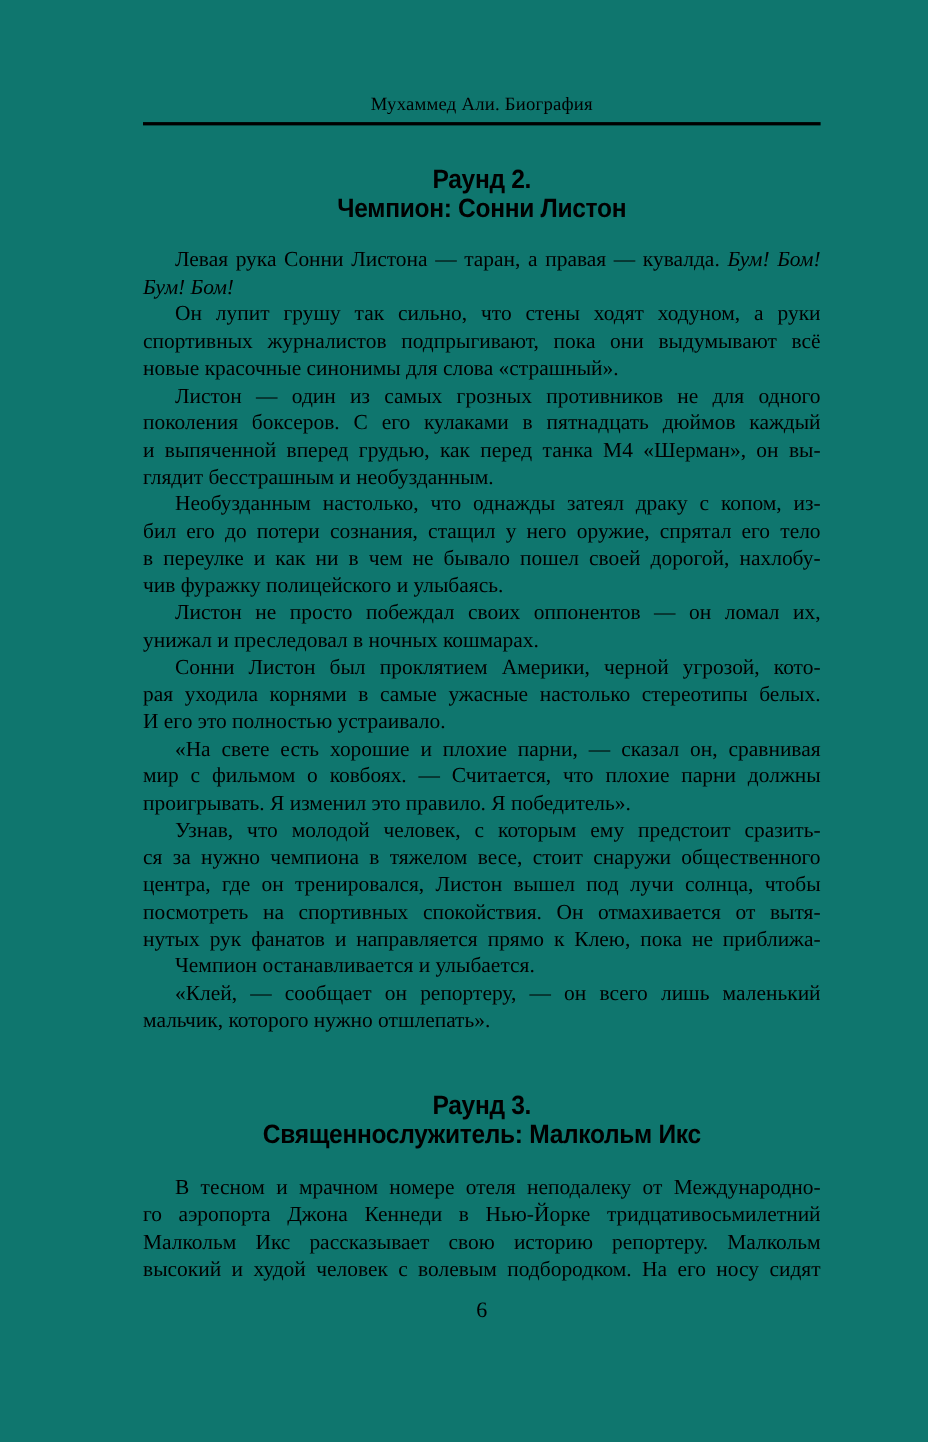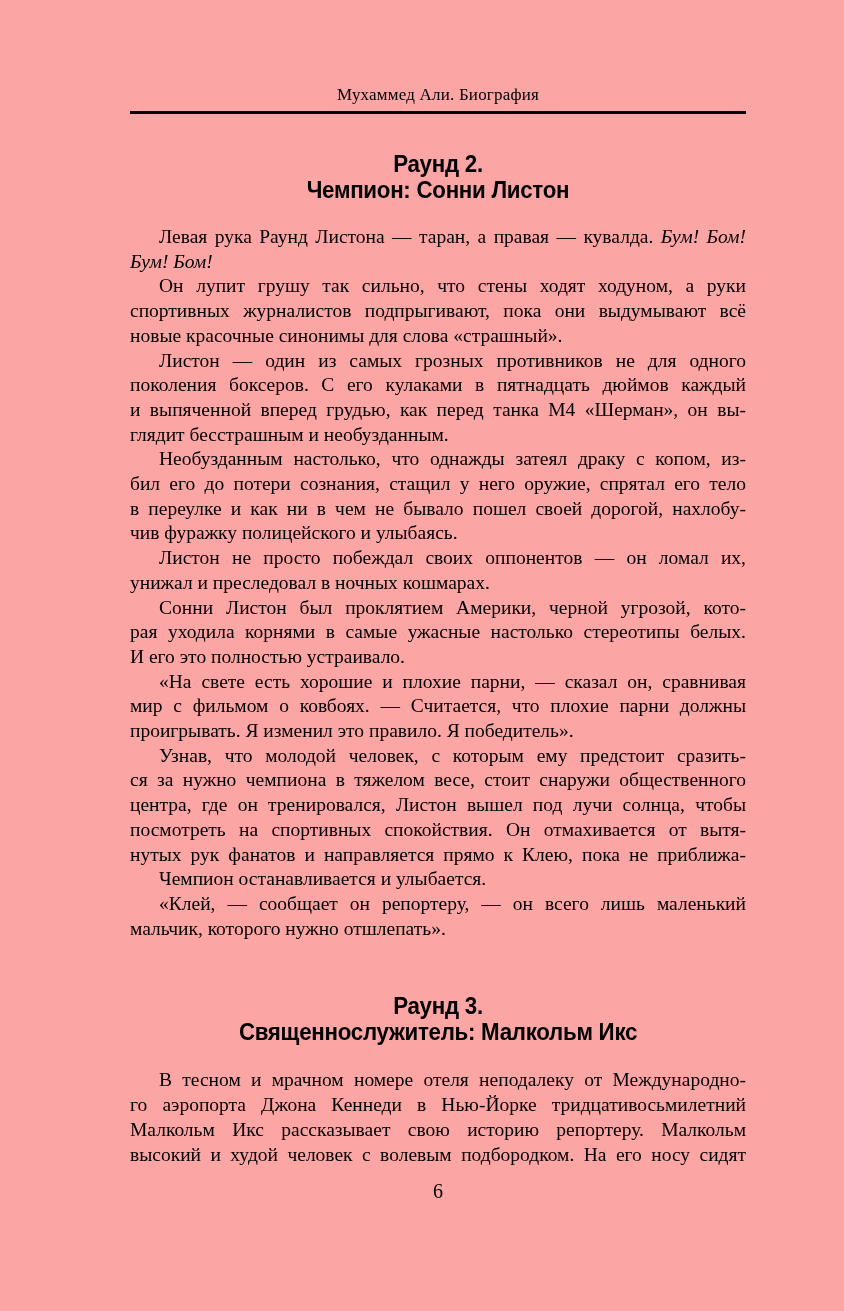--- a/index.html
+++ b/index.html
@@ -1,21 +1,21 @@
 <!DOCTYPE html>
 <html><head>
 <meta charset="utf-8">
 <style>
   html, body { margin: 0; padding: 0; background: #e9e9e9; }
   .page {
     position: relative;
     width: 844px;
     height: 1311px;
     margin: 0 auto;
-    background: #fca5a5;
+    background: #0f766e;
     color: #000000;
     overflow: hidden;
     font-family: "Liberation Serif", serif;
   }
   .content {
     margin-left: 130px;
     width: 616px;
   }
   .running-header {
     margin-top: 84px;
@@ -71,21 +71,21 @@
     <div class="running-header">Мухаммед Али. Биография</div>
     <hr class="header-rule">
 
     <div class="section-heading first">
       <div>Раунд 2.</div>
       <div>Чемпион: Сонни Листон</div>
     </div>
 
     <div class="paragraphs">
         <div class="para">
-          <div class="line j ind"><span>Левая рука Раунд Листона — таран, а правая — кувалда. </span><span class="it">Бум! Бом!</span></div>
+          <div class="line j ind"><span>Левая рука Сонни Листона — таран, а правая — кувалда. </span><span class="it">Бум! Бом!</span></div>
           <div class="line l"><span class="it">Бум! Бом!</span></div>
         </div>
         <div class="para">
           <div class="line j ind"><span>Он лупит грушу так сильно, что стены ходят ходуном, а руки</span></div>
           <div class="line j"><span>спортивных журналистов подпрыгивают, пока они выдумывают всё</span></div>
           <div class="line l"><span>новые красочные синонимы для слова «страшный».</span></div>
         </div>
         <div class="para">
           <div class="line j ind"><span>Листон — один из самых грозных противников не для одного</span></div>
           <div class="line j"><span>поколения боксеров. С его кулаками в пятнадцать дюймов каждый</span></div>

